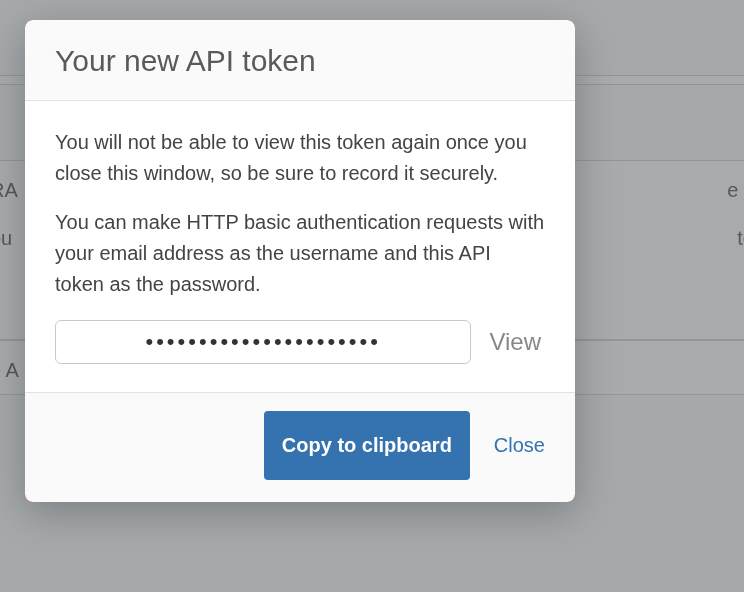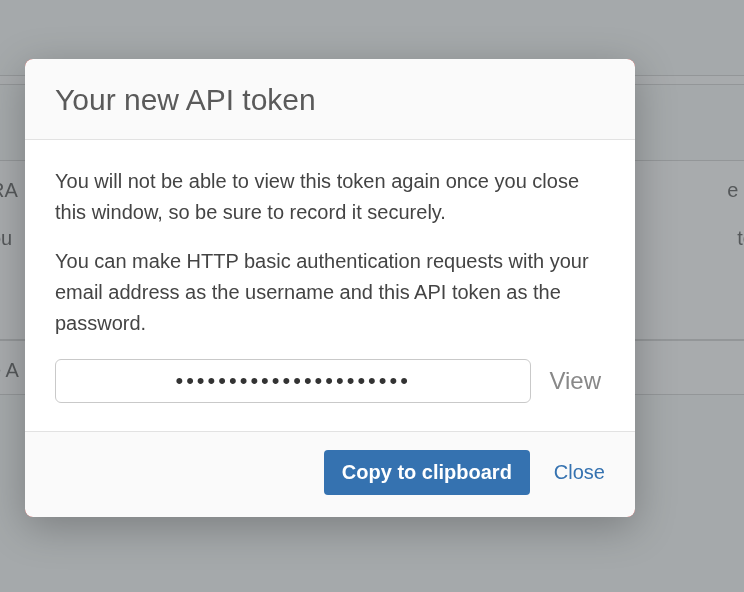--- a/index.html
+++ b/index.html
@@ -43,26 +43,25 @@
     }
     .bg-row-1 { top: 75px; height: 10px; padding:0; }
     .bg-row-2 { top: 160px; height: 180px; }
     .bg-row-3 { top: 340px; height: 55px; }
     .bg-left { position: absolute; left: -10px; }
     .bg-right { position: absolute; right: -10px; }
     .modal {
       position: absolute;
       top: 20px;
       left: 25px;
-      width: 610px;
+      width: 550px;
       background: #b91c1c;
       border-radius: 8px;
       box-shadow: 0 10px 40px rgba(0,0,0,0.25);
       overflow: hidden;
-      margin-top: 39px;
     }
     .modal-header {
       padding: 24px 30px 22px 30px;
       background: #fafafa;
       border-bottom: 1px solid #e2e2e2;
     }
     .modal-title {
       font-size: 30px;
       font-weight: 400;
       color: #5a5a5a;
@@ -114,21 +113,21 @@
       display: flex;
       justify-content: flex-end;
       align-items: center;
       gap: 24px;
     }
     .btn-primary {
       background: #3572b0;
       color: #fff;
       border: none;
       border-radius: 4px;
-      padding: 11px 18px;
+      padding: 23px 18px;
       font-size: 20px;
       font-weight: 600;
       cursor: pointer;
     }
     .close-link {
       color: #3572b0;
       font-size: 20px;
       font-weight: 500;
       cursor: pointer;
       text-align: center;

